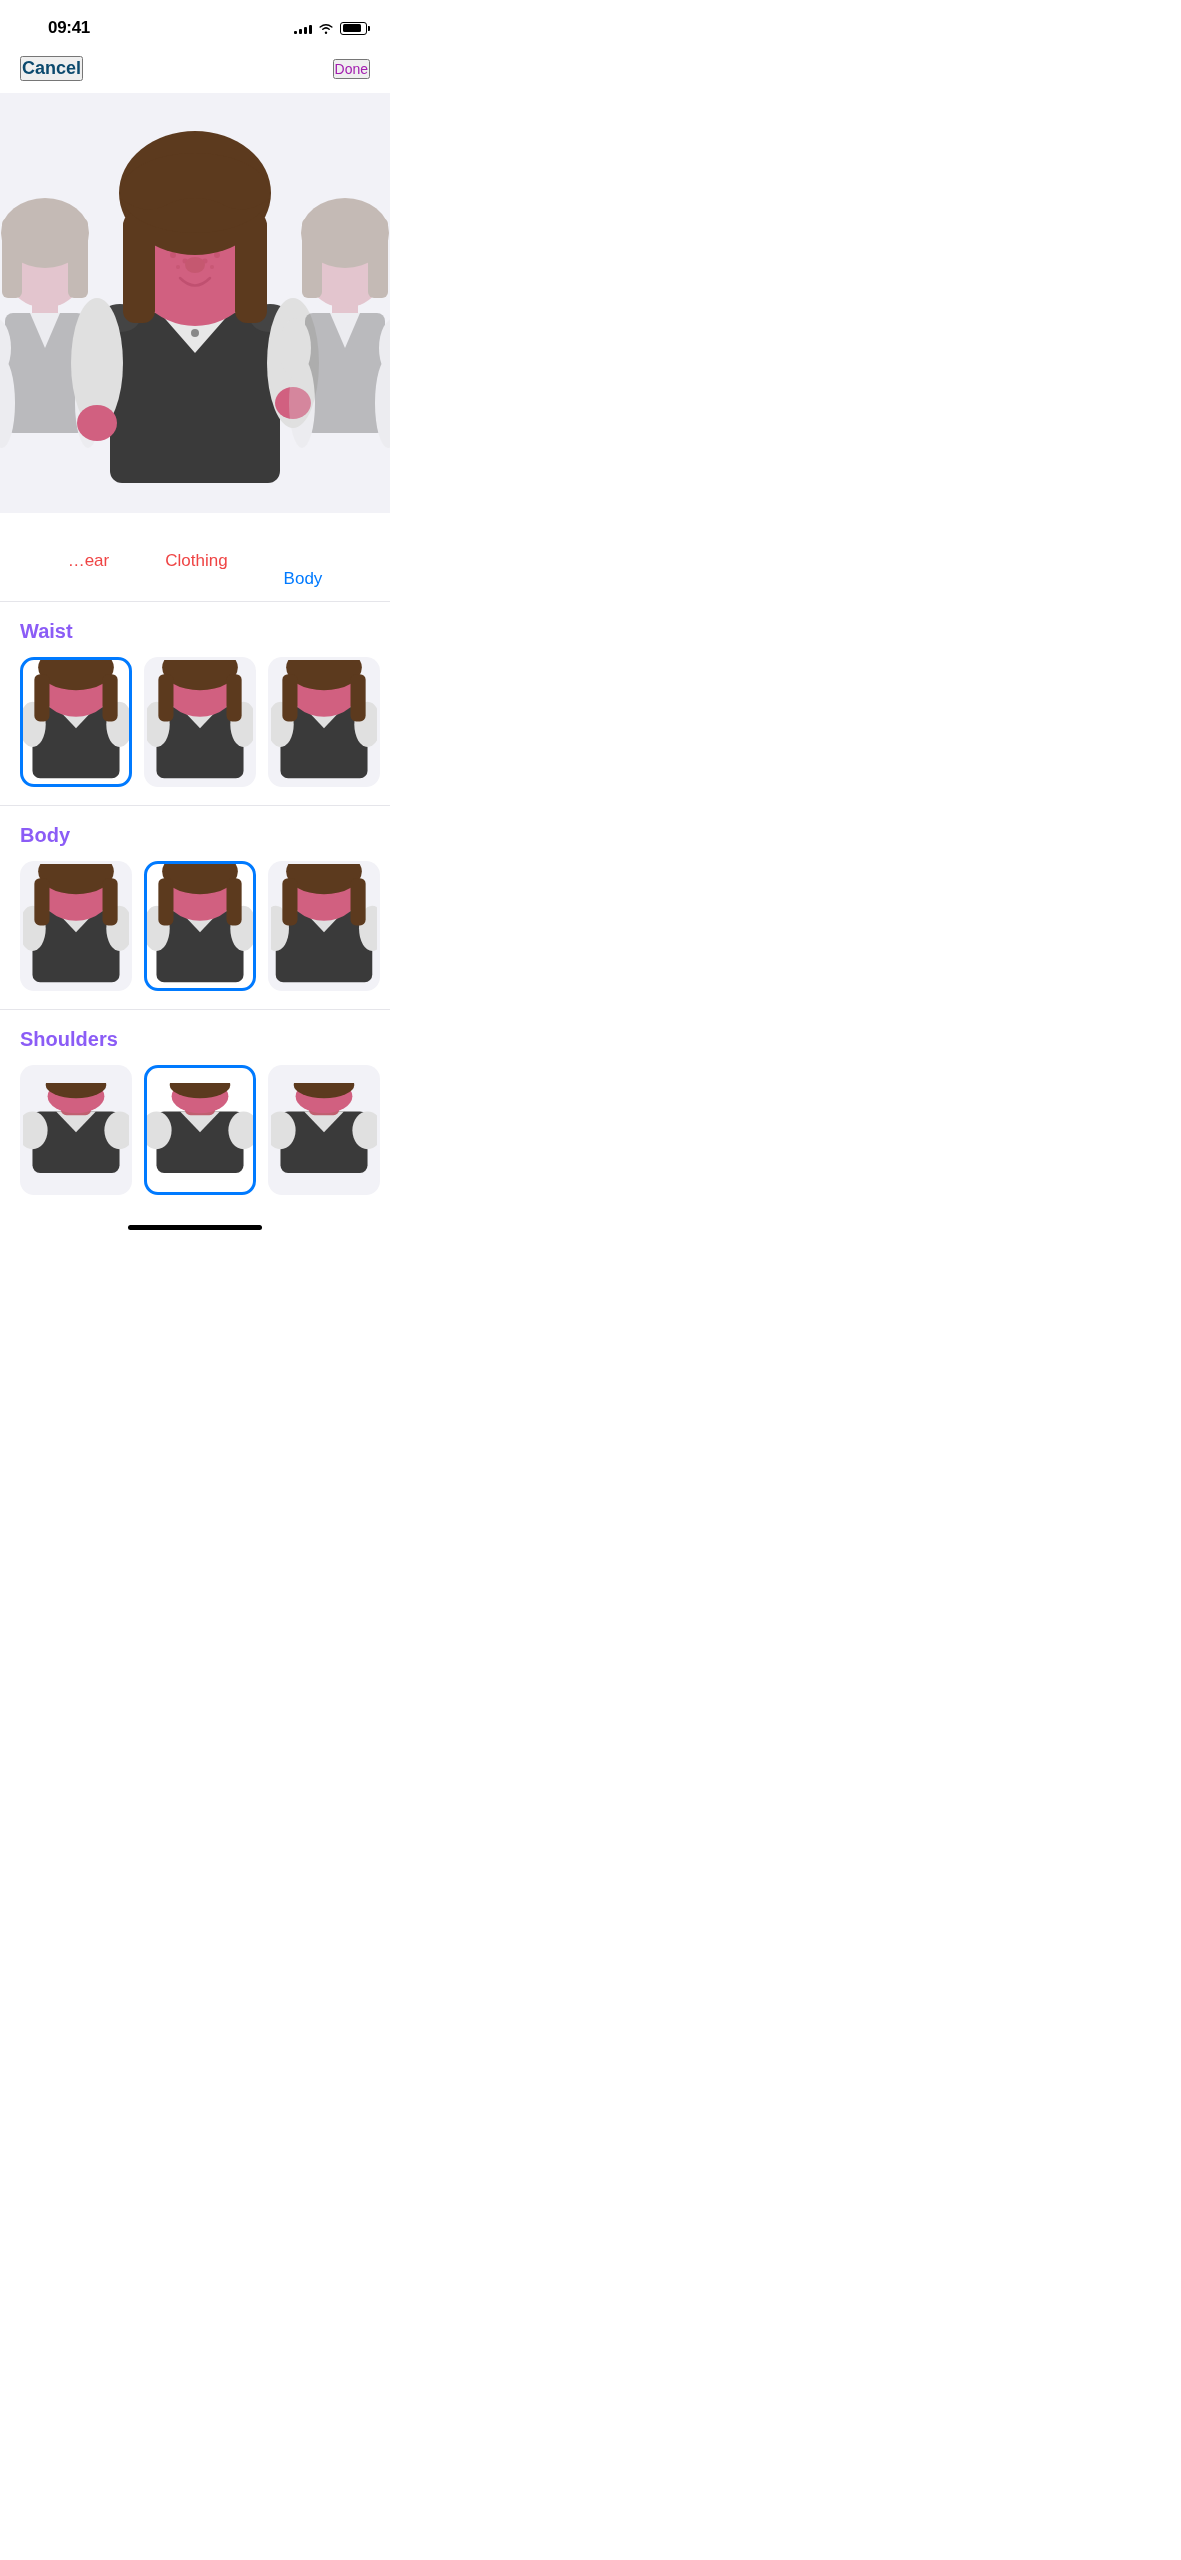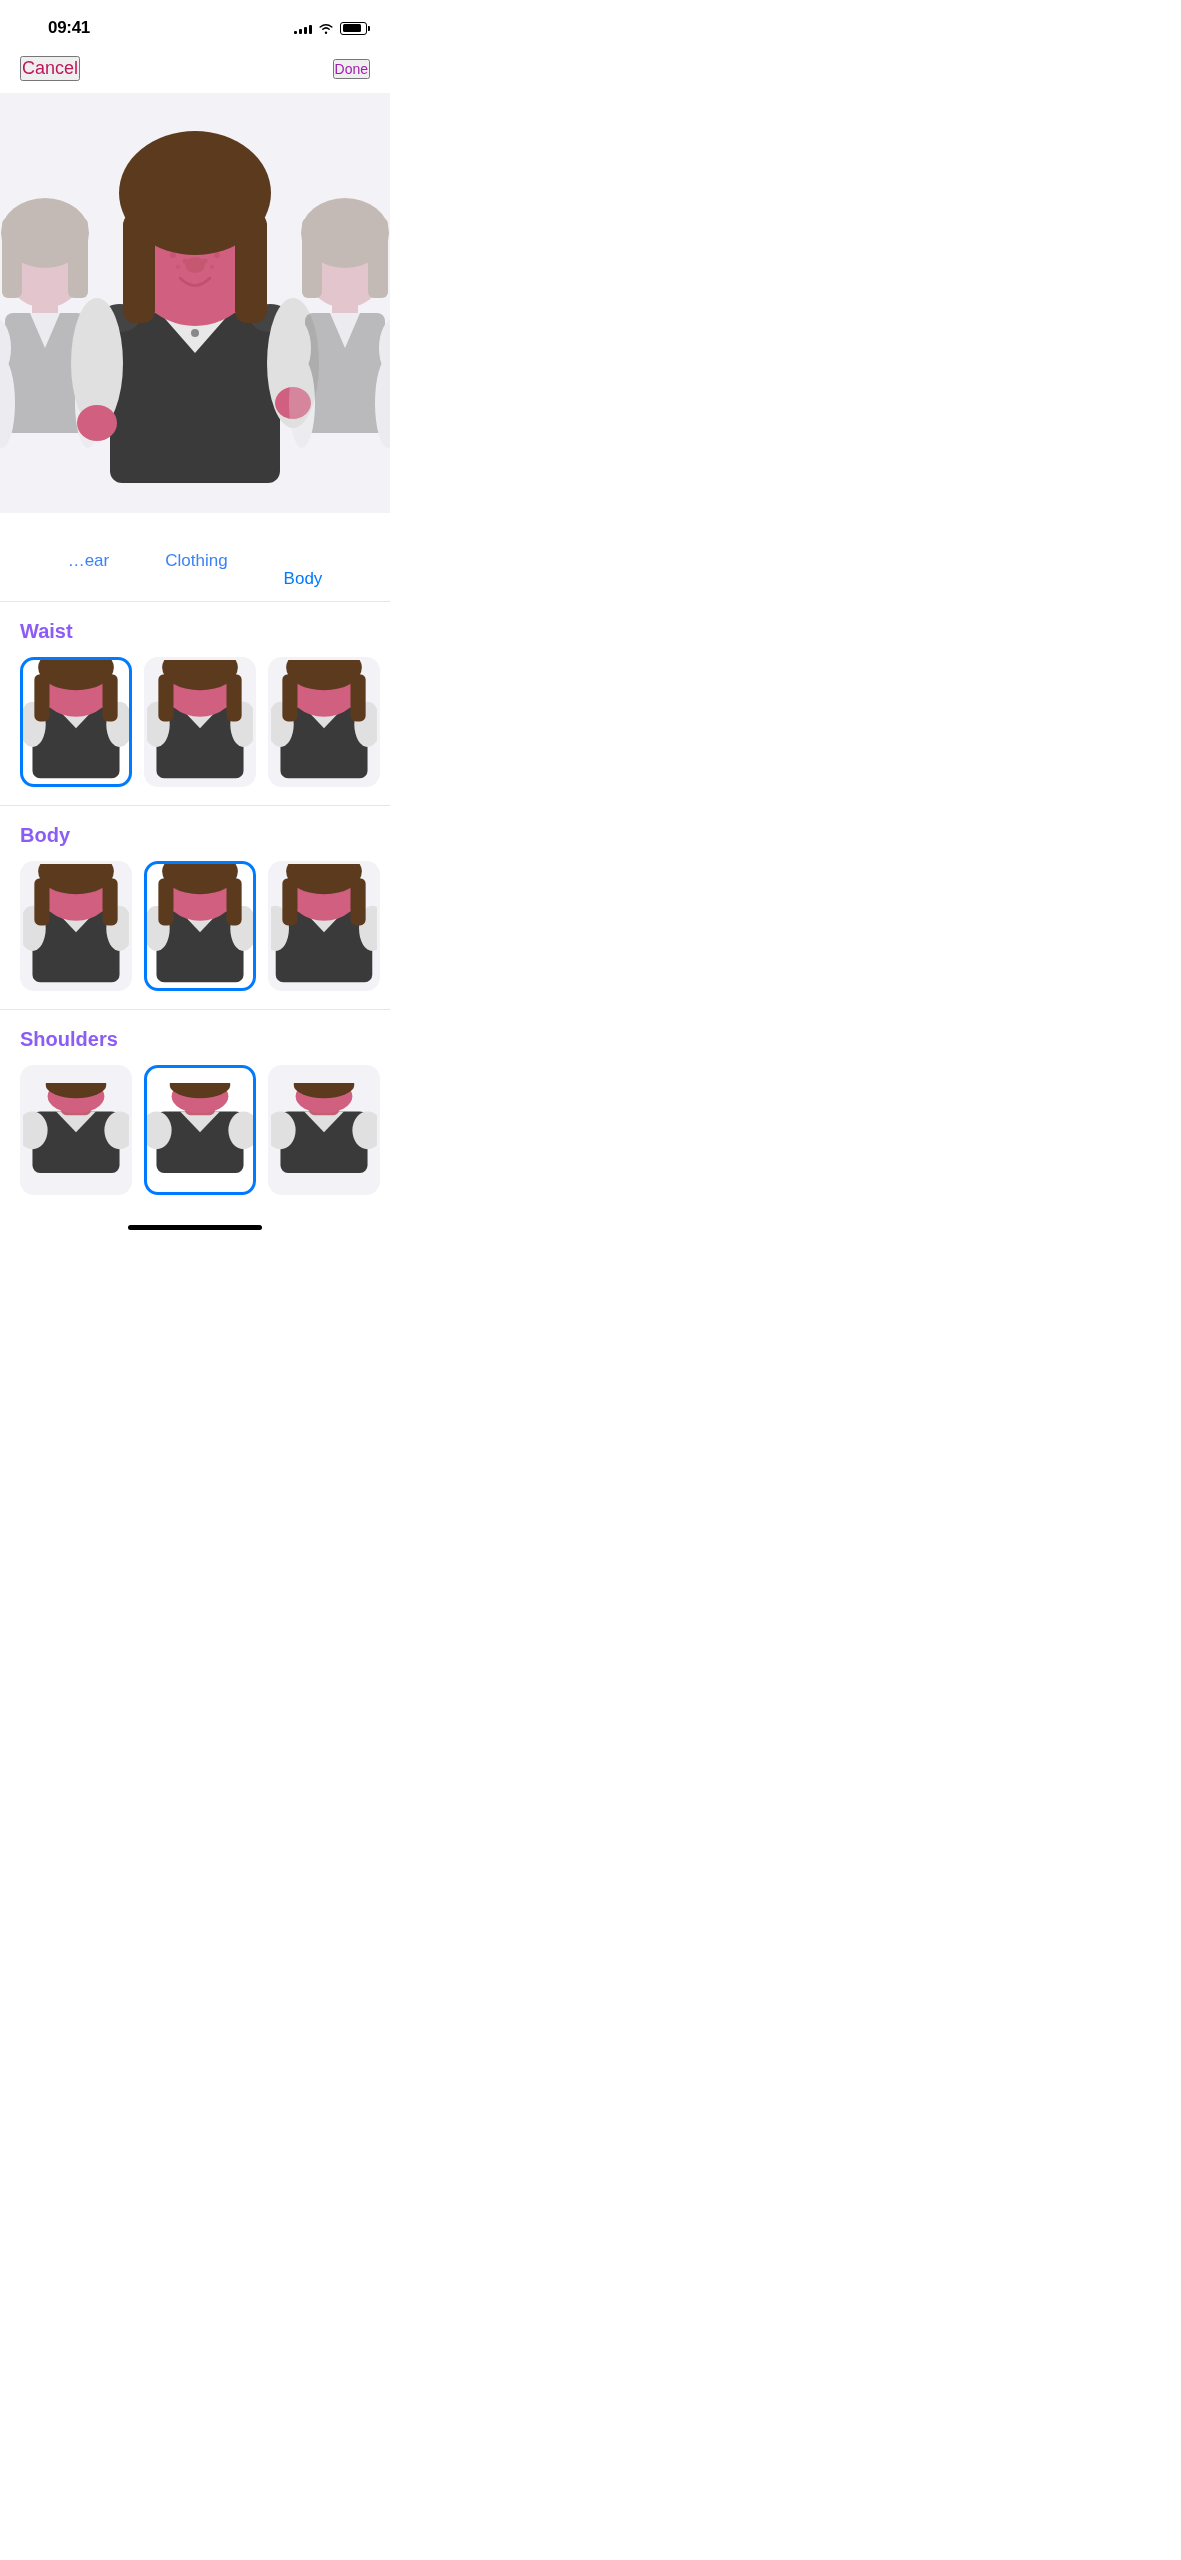--- a/index.html
+++ b/index.html
@@ -74,22 +74,22 @@
 
     
     .nav-bar {
       display: flex;
       justify-content: space-between;
       align-items: center;
       padding: 8px 20px 12px;
     }
     .nav-cancel {
       font-size: 18px;
-      color: #be185d;
-      font-weight: 400;
+      color: #0c4a6e;
+      font-weight: 700;
     }
     .nav-done {
       font-size: 14px;
       color: #a21caf;
       font-weight: 400;
     }
 
     
     .avatar-preview {
       width: 100%;
@@ -137,21 +137,21 @@
       display: flex;
       justify-content: center;
       align-items: center;
       padding: 16px 0 8px;
       border-bottom: 1px solid #e5e5ea;
       gap: 0;
     }
     .tab-item {
       font-size: 17px;
       padding: 4px 28px;
-      color: #3b82f6;
+      color: #ef4444;
       font-weight: 400;
     }
     .tab-item.active {
       color: #007AFF;
       font-weight: 500;
       margin-top: 36px;
     }
 
     
     .content-area {

